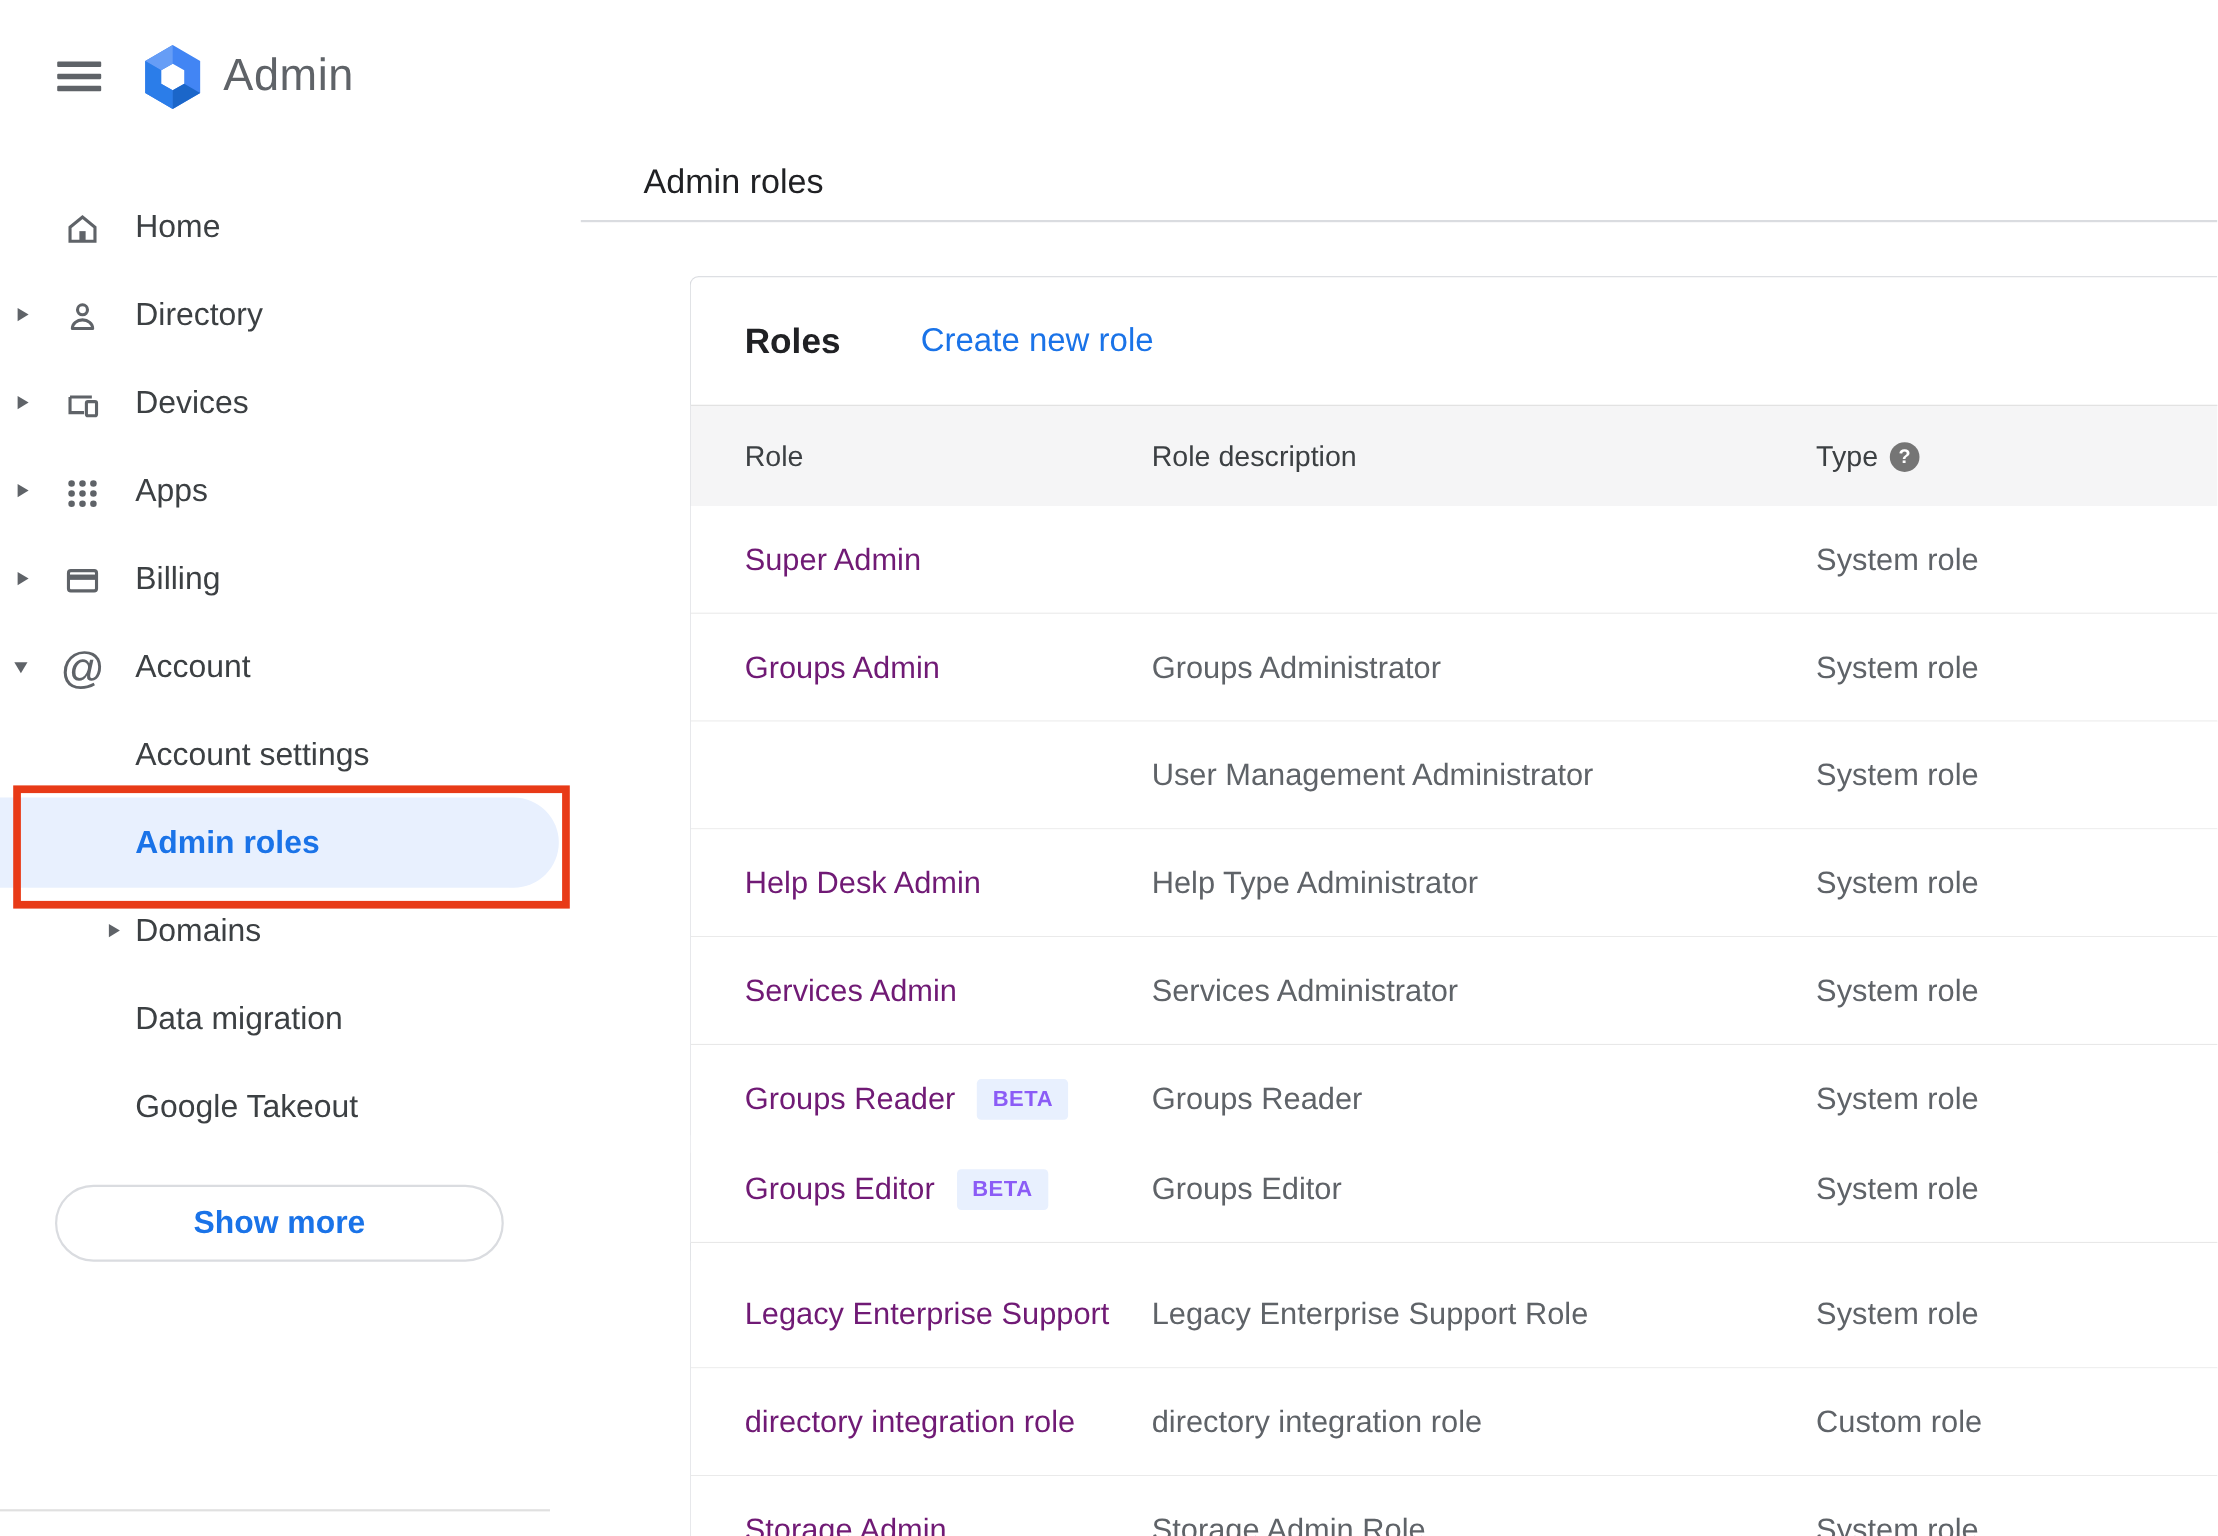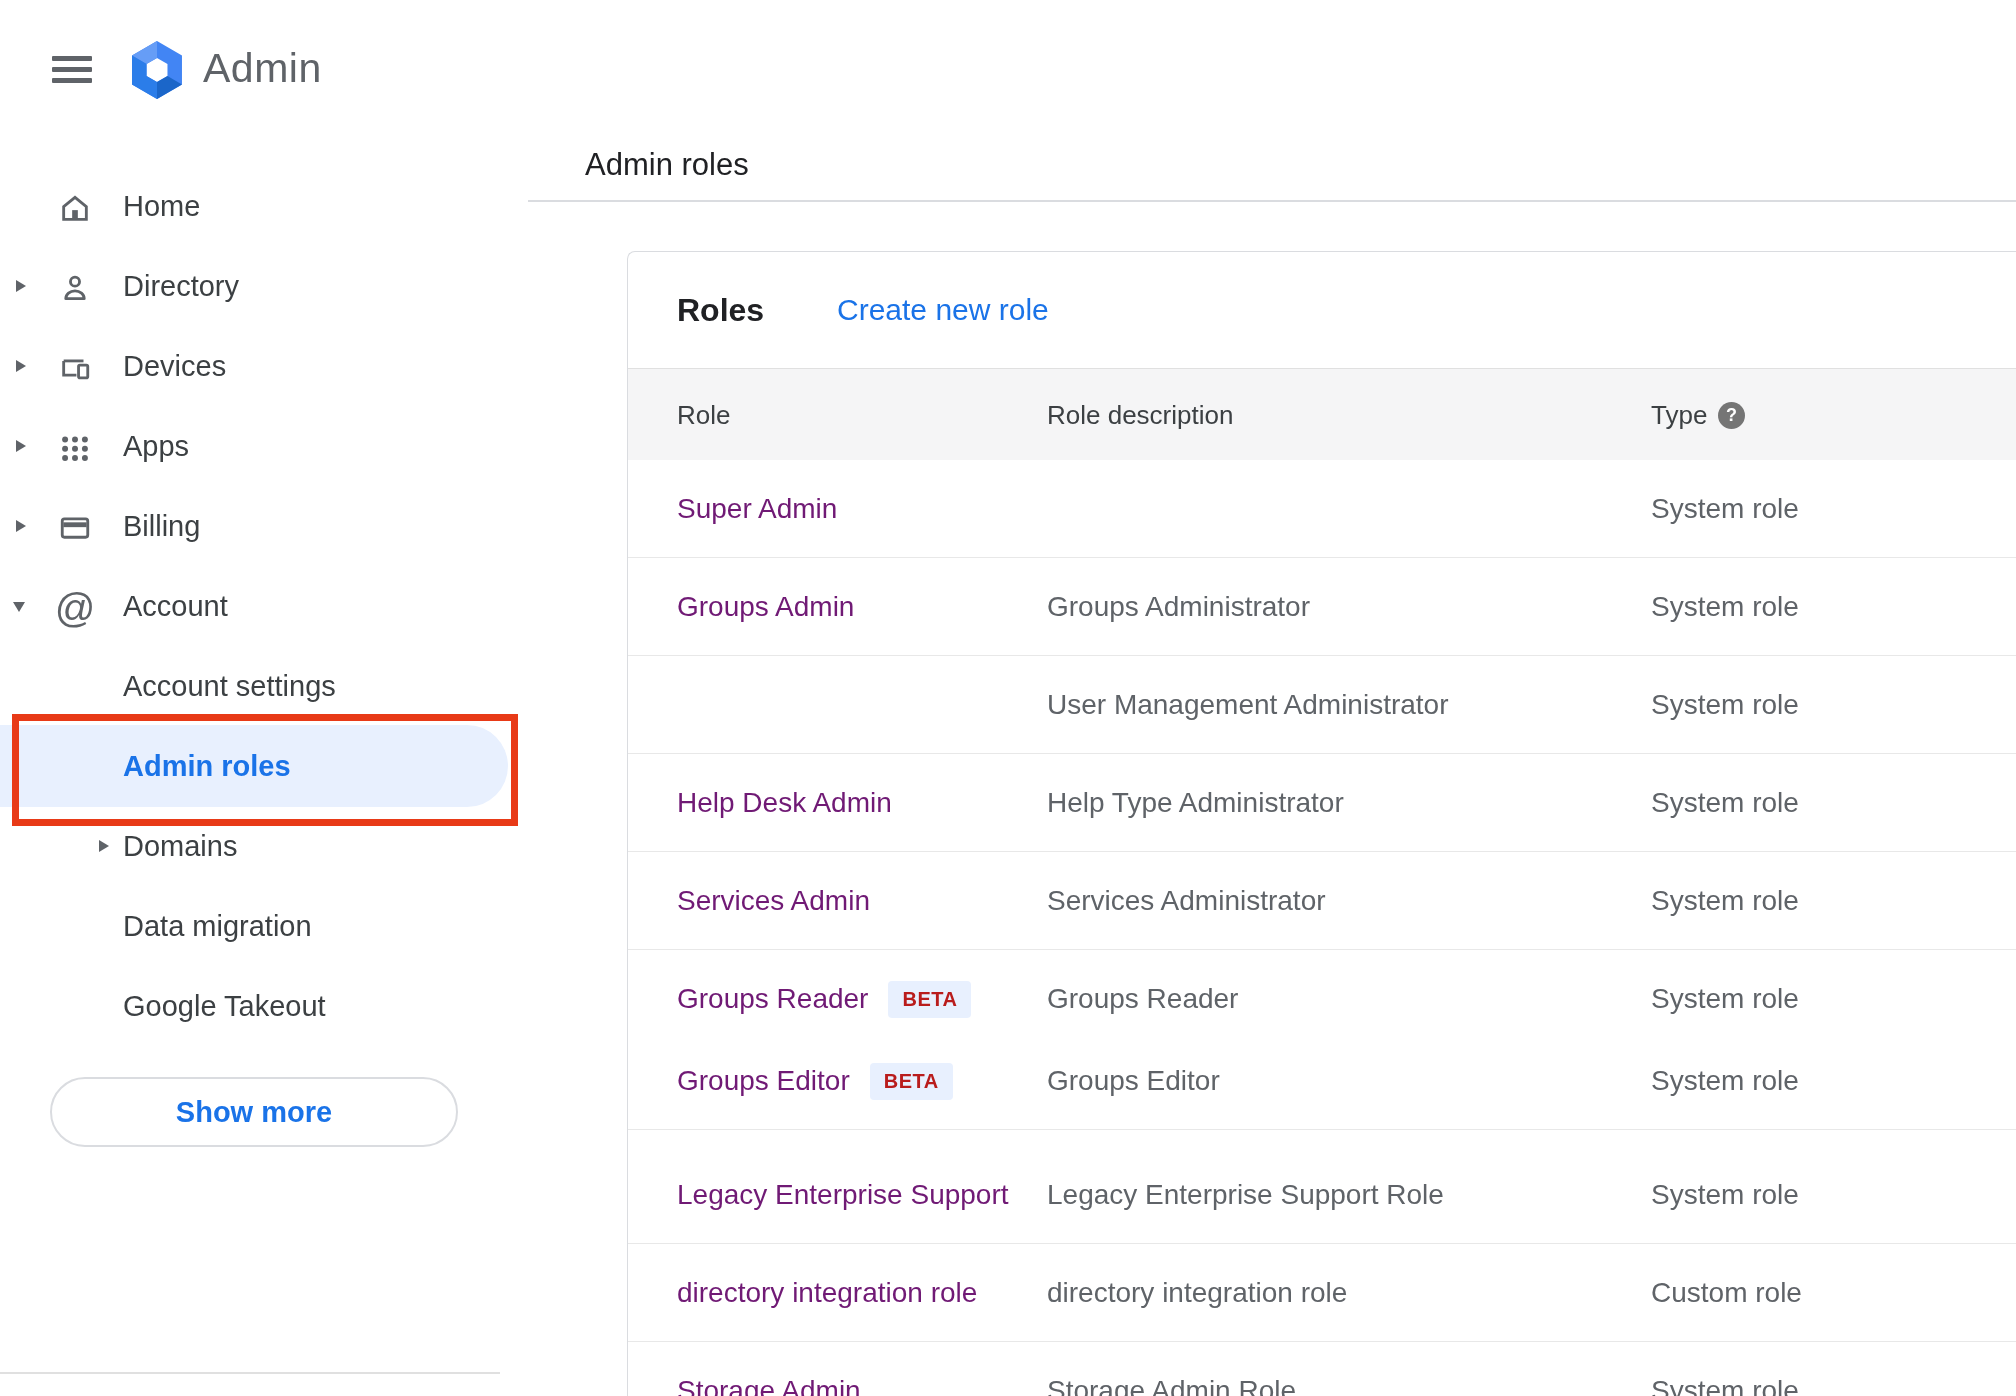--- a/index.html
+++ b/index.html
@@ -44,21 +44,21 @@
   .create-link { position:absolute; left:209px; top:58px; transform:translateY(-50%); font-size:30px; color:#1a73e8; text-decoration:none; cursor:pointer; }
 
   .thead { position:absolute; left:0; top:116px; width:1389px; height:92px; background:#f5f5f6; border-top:1px solid #e0e0e0; }
   .thead .hcell { position:absolute; top:0; line-height:92px; font-size:26px; color:#3c4043; }
   .h-role { left:49px; } .h-desc { left:419px; } .h-type { left:1023px; }
   .help-circle { position:absolute; left:1090px; top:33px; width:27px; height:27px; border-radius:50%; background:#757575; color:#fff; font-size:18px; font-weight:700; text-align:center; line-height:27px; cursor:pointer; }
 
   .trow { position:absolute; left:0; width:1389px; height:98px; border-bottom:1px solid #e8e8e8; background:#fff; }
   .trow .cell-role { position:absolute; left:49px; top:0; height:98px; display:flex; align-items:center; }
   .trow .rlink { font-size:28px; color:#701a75; text-decoration:none; cursor:pointer; white-space:nowrap; }
-  .beta-badge { display:inline-block; margin-left:20px; padding:7px 14px; background:#e8f0fe; border-radius:4px; color:#b91c1c; font-size:20px; font-weight:700; letter-spacing:0.5px; }
+  .beta-badge { display:inline-block; margin-left:20px; padding:7px 14px; background:#e8f0fe; border-radius:4px; color:#8b5cf6; font-size:20px; font-weight:700; letter-spacing:0.5px; }
   .trow .cell-desc { position:absolute; left:419px; top:0; line-height:98px; font-size:28px; color:#5f6368; white-space:nowrap; }
   .trow .cell-type { position:absolute; left:1023px; top:0; line-height:98px; font-size:28px; color:#5f6368; white-space:nowrap; }
 </style>
 </head>
 <body>
 
 <div id="screen">
 
   <div class="hamburger">
       <i></i>

